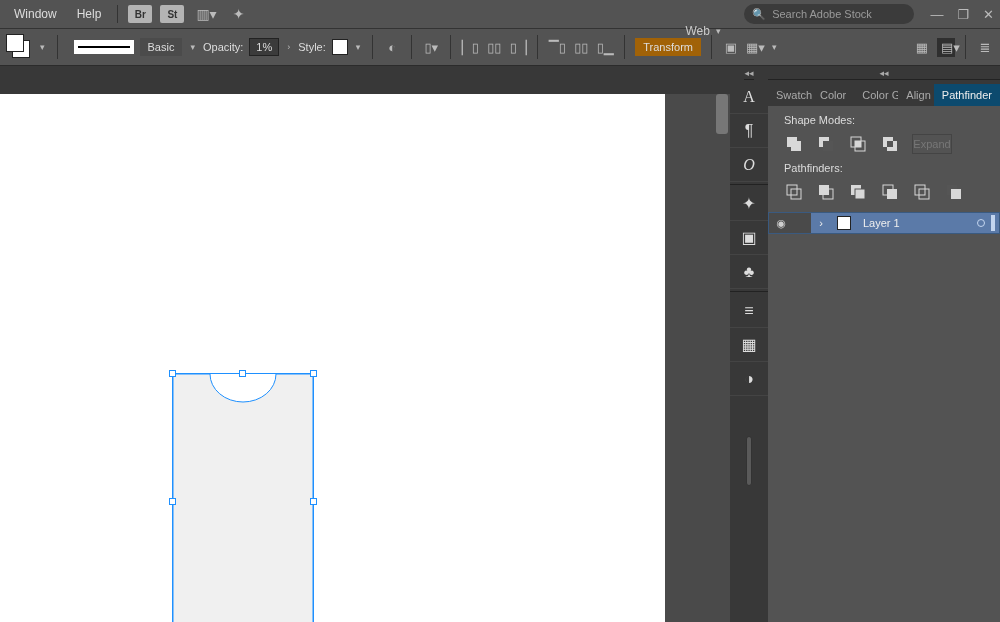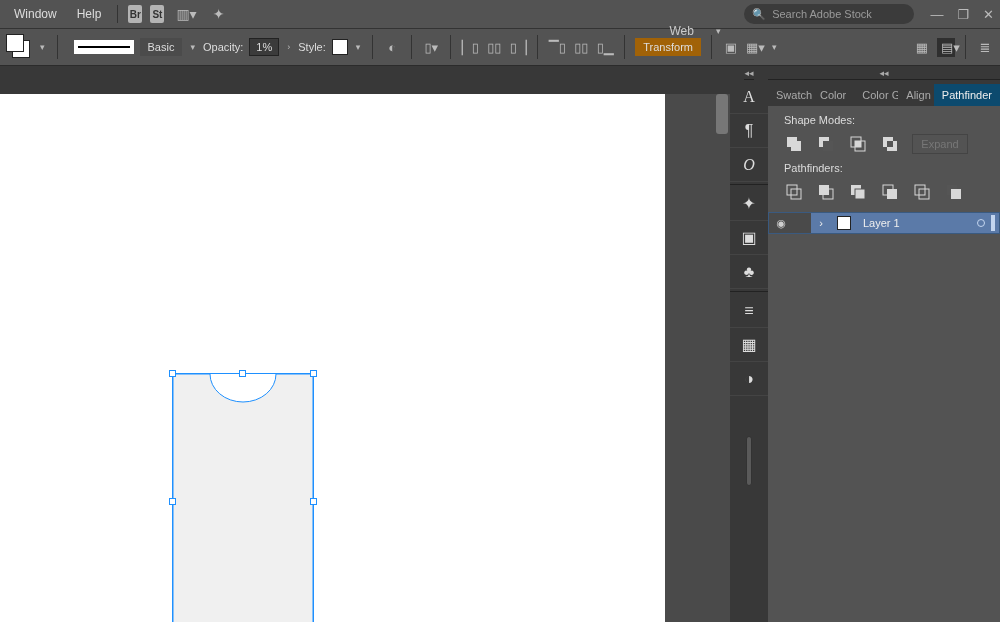--- a/index.html
+++ b/index.html
@@ -2,24 +2,24 @@
 <html><head>
 <meta charset="utf-8">
 <style>
   * { margin: 0; padding: 0; box-sizing: border-box; font-family: "Segoe UI", Arial, sans-serif; }
   body { width: 1000px; height: 622px; background: #4a4a4a; overflow: hidden; color: #ccc; position: relative; }
 
   
   .menubar { height: 28px; background: #535353; display: flex; align-items: center; padding: 0 6px; gap: 4px; font-size: 12px; }
   .menubar .menu-item { padding: 4px 8px; color: #ddd; cursor: default; }
   .menubar .sep { width: 1px; height: 18px; background: #333; margin: 0 4px; }
-  .menubar .sqbtn { width: 14px; height: 18px; background: #b4b4b4; color: #333; display: flex; align-items: center; justify-content: center; font-size: 10px; font-weight: bold; border-radius: 2px; margin: 0 2px; }
+  .menubar .sqbtn { width: 24px; height: 18px; background: #b4b4b4; color: #333; display: flex; align-items: center; justify-content: center; font-size: 10px; font-weight: bold; border-radius: 2px; margin: 0 2px; }
   .menubar .icon-gray { color: #bbb; font-size: 14px; padding: 0 6px; }
   .menubar .spacer { flex: 1; }
-  .menubar .ws-switch { display: flex; align-items: center; gap: 20px; margin-right: 10px; padding: 2px 8px; margin-top: 33px; }
+  .menubar .ws-switch { display: flex; align-items: center; gap: 4px; margin-right: 10px; padding: 2px 8px; margin-top: 33px; }
   .menubar .search { display: flex; align-items: center; background: #3b3b3b; height: 20px; border-radius: 10px; padding: 0 8px; width: 170px; gap: 6px; color: #9a9a9a; font-size: 11px; }
   .menubar .wincontrols { display: flex; gap: 14px; margin-left: 12px; color: #bbb; font-size: 13px; }
 
   
   .optbar { height: 38px; background: #535353; border-top: 1px solid #333; border-bottom: 1px solid #2b2b2b; display: flex; align-items: center; padding: 0 6px; gap: 6px; font-size: 11px; color: #ddd; }
   .swatch-pair { width: 26px; height: 26px; position: relative; }
   .swatch-pair .bg { width: 18px; height: 18px; background: #fff; border: 1px solid #222; position: absolute; left: 6px; top: 6px; }
   .swatch-pair .fg { width: 18px; height: 18px; background: #fff; border: 1px solid #222; position: absolute; left: 0; top: 0; }
   .drop { font-size: 9px; color: #bbb; padding: 0 2px; }
   .stroke-sample { width: 60px; height: 14px; background: #fff; position: relative; margin-left: 6px; }
@@ -61,21 +61,21 @@
   .right-stack { width: 232px; display: flex; flex-direction: column; }
   .tabstrip { height: 26px; background: #383838; display: flex; align-items: flex-end; font-size: 11px; overflow:hidden;}
   .tabstrip .tab { padding: 5px 8px; color: #aaa; white-space: nowrap; }
   .tabstrip .tab.active { background: #0c4a6e; color: #eee; }
   .tabstrip .tab.clip { max-width: 44px; overflow: hidden; text-overflow: clip; }
   .panel { background: #535353; padding: 8px 8px 10px 16px; display: flex; flex-direction: column; gap: 8px; }
   .panel .ptitle { font-size: 11px; color: #ddd; }
   .icon-row { display: flex; gap: 12px; align-items:center; }
   .p-icon { width: 20px; height: 20px; display:flex; align-items:center; justify-content:center; }
   .p-icon svg { display:block; }
-  .ghost-btn { width: 56px; height: 20px; display:flex; align-items:center; justify-content:center; color:#777; font-size:11px; border:1px solid #444; }
+  .ghost-btn { width: 40px; height: 20px; display:flex; align-items:center; justify-content:center; color:#777; font-size:11px; border:1px solid #444; }
 
   .layer-panel { background: #535353; flex:1; }
   .layer-row { height: 22px; background: #5b7aa8; display: flex; align-items: center; font-size: 11px; color: #eee; border:1px solid #3a5a80;}
   .layer-row .cell { padding: 0 6px; height:100%; display:flex; align-items:center; }
   .layer-row .eye{background:#4a4a4a;width:24px;justify-content:center;color:#d0d0d0;}
   .layer-row .lock{background:#4a4a4a;width:18px;}
   .layer-row .expand{width:20px;justify-content:center;}
   .layer-swatch{width:14px;height:14px;background:#fff;border:1px solid #222;}
   .layer-row .end{margin-left:auto;display:flex;align-items:center;gap:6px;padding-right:4px;}
   .endcirc{width:8px;height:8px;border:1px solid #c3d5ef;border-radius:50%;}

